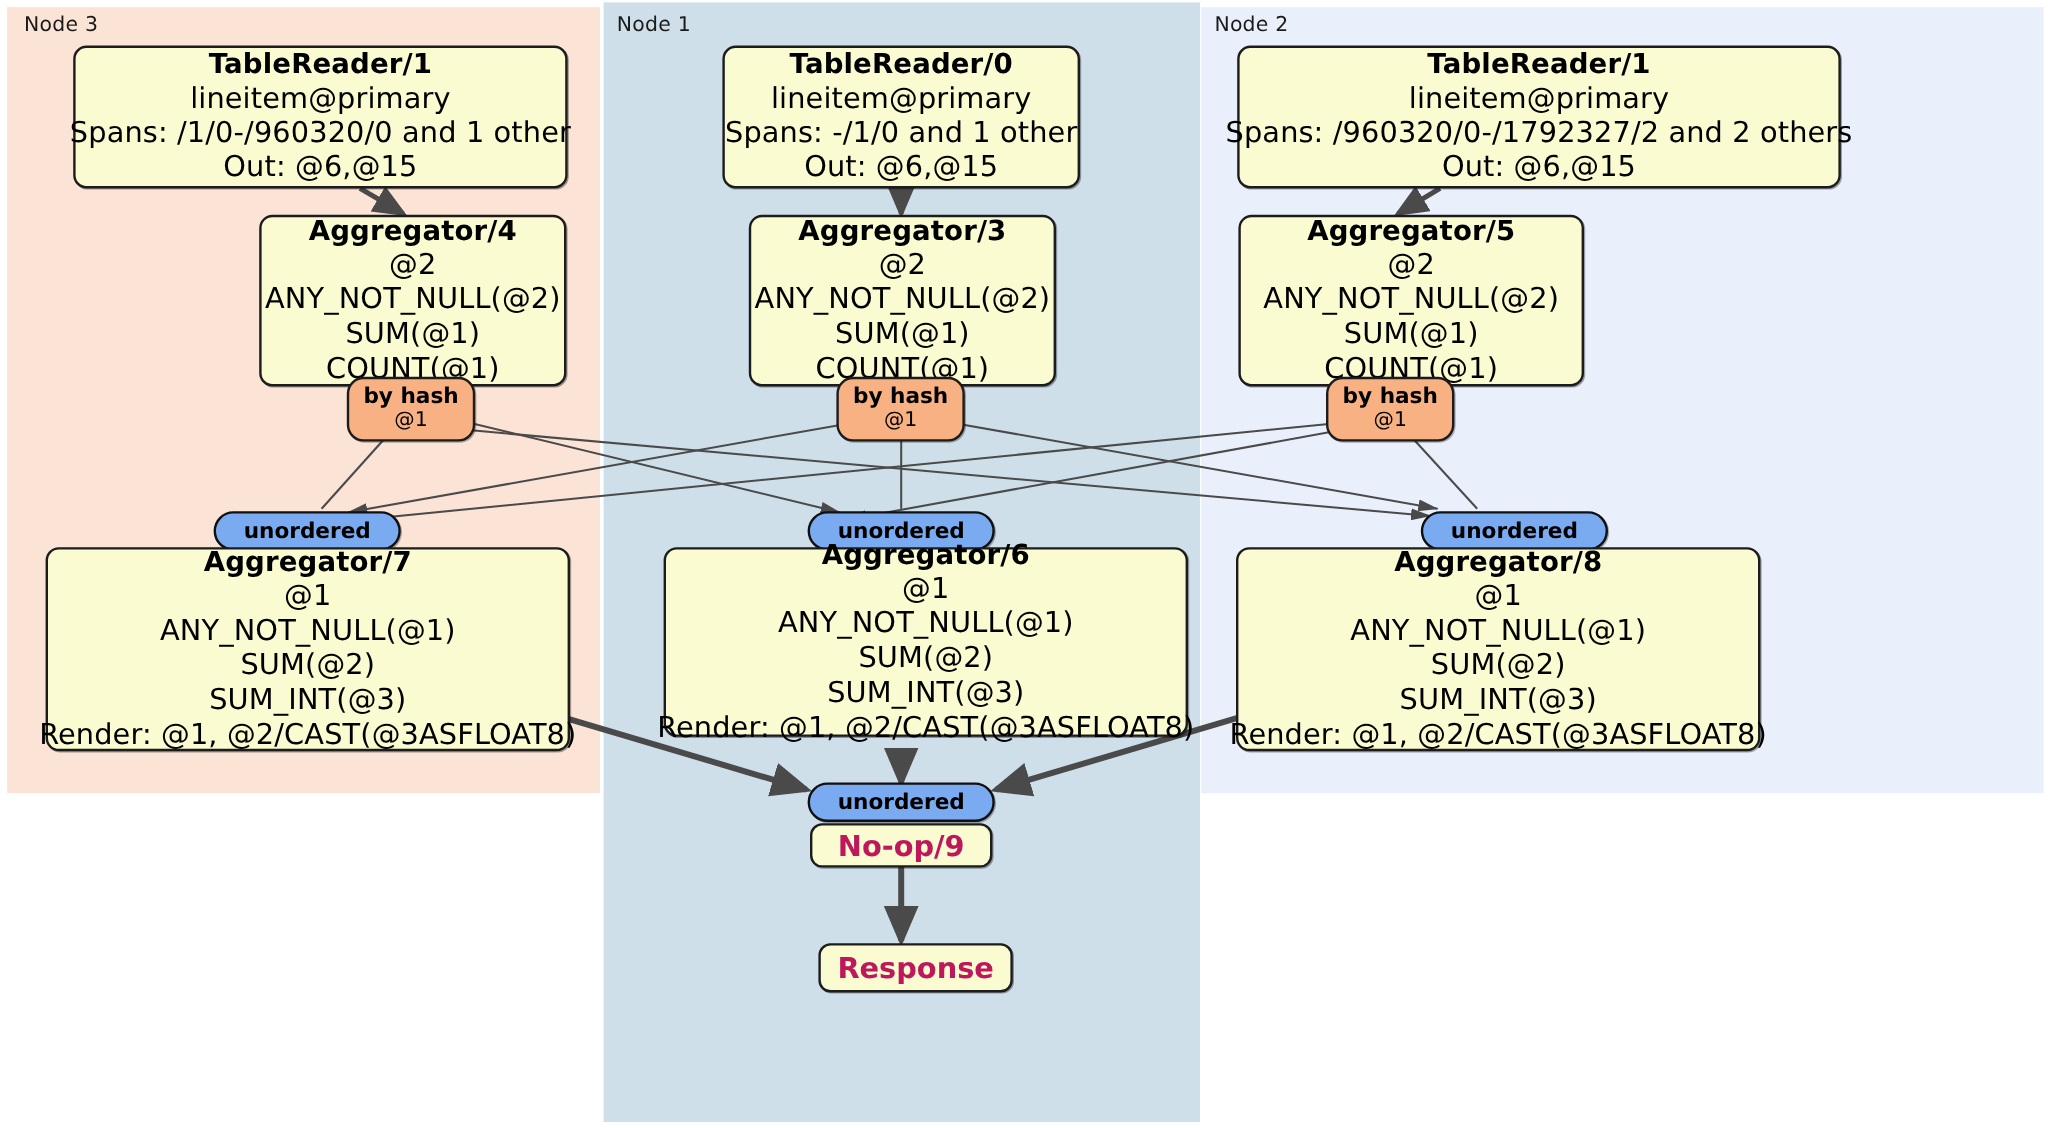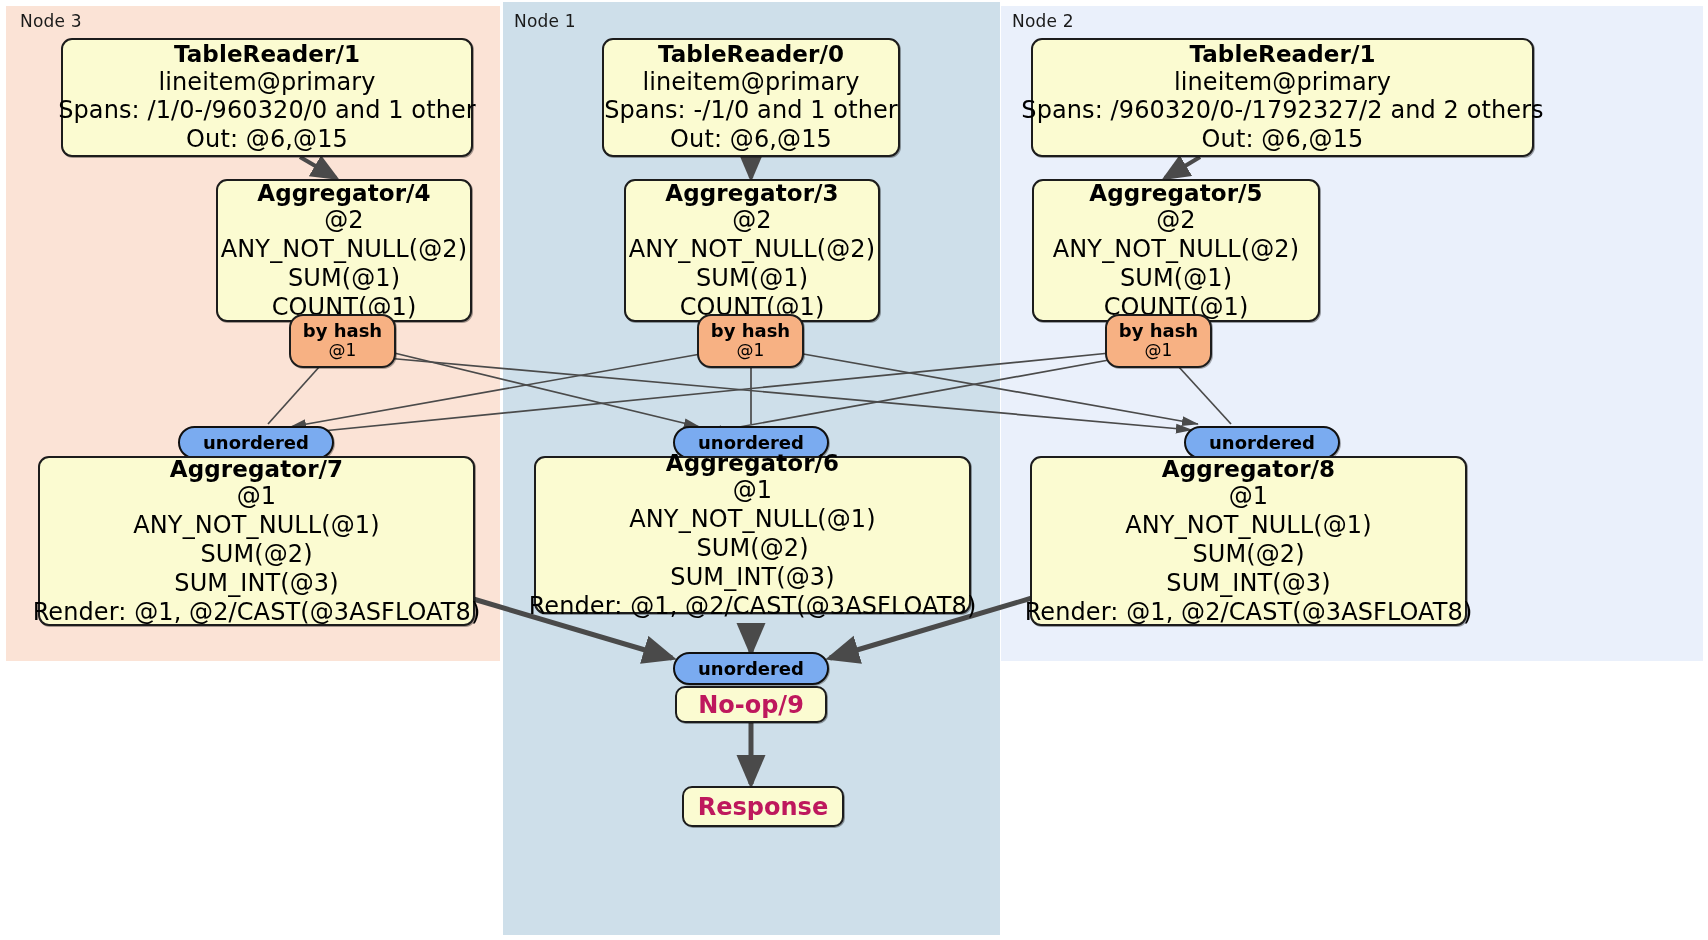--- a/index.html
+++ b/index.html
@@ -163,21 +163,21 @@
 
   <div class="gbox" style="left:38px;top:456px;width:437px;height:170px;">
     <div class="ttl">Aggregator/7</div>
     <div class="ln">@1</div>
     <div class="ln">ANY_NOT_NULL(@1)</div>
     <div class="ln">SUM(@2)</div>
     <div class="ln">SUM_INT(@3)</div>
     <div class="ln">Render: @1, @2/CAST(@3ASFLOAT8)</div>
   </div>
 
-  <div class="gbox" style="left:534px;top:456px;width:437px;height:158px;">
+  <div class="gbox" style="left:553px;top:456px;width:437px;height:158px;">
     <div class="ttl">Aggregator/6</div>
     <div class="ln">@1</div>
     <div class="ln">ANY_NOT_NULL(@1)</div>
     <div class="ln">SUM(@2)</div>
     <div class="ln">SUM_INT(@3)</div>
     <div class="ln">Render: @1, @2/CAST(@3ASFLOAT8)</div>
   </div>
 
   <div class="gbox" style="left:1030px;top:456px;width:437px;height:170px;">
     <div class="ttl">Aggregator/8</div>

